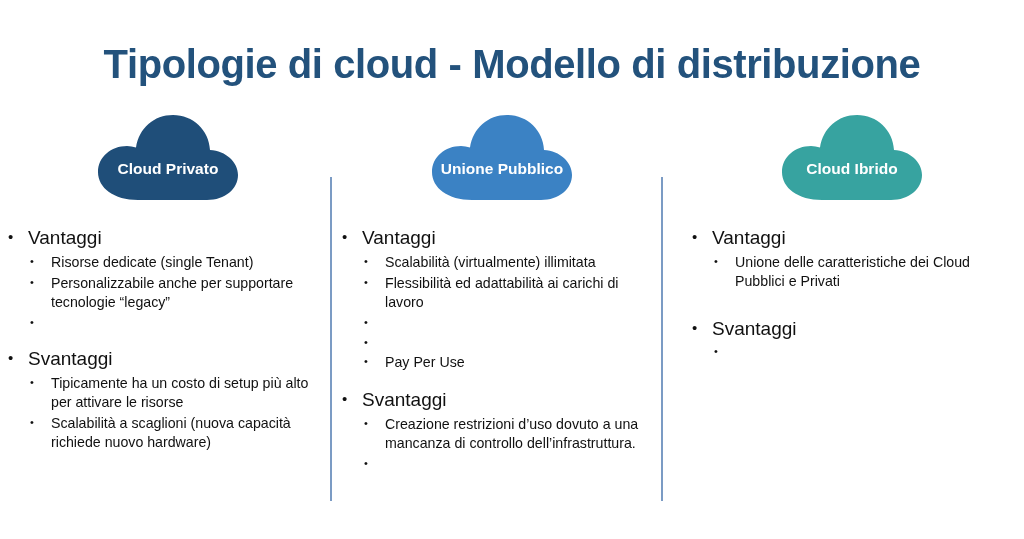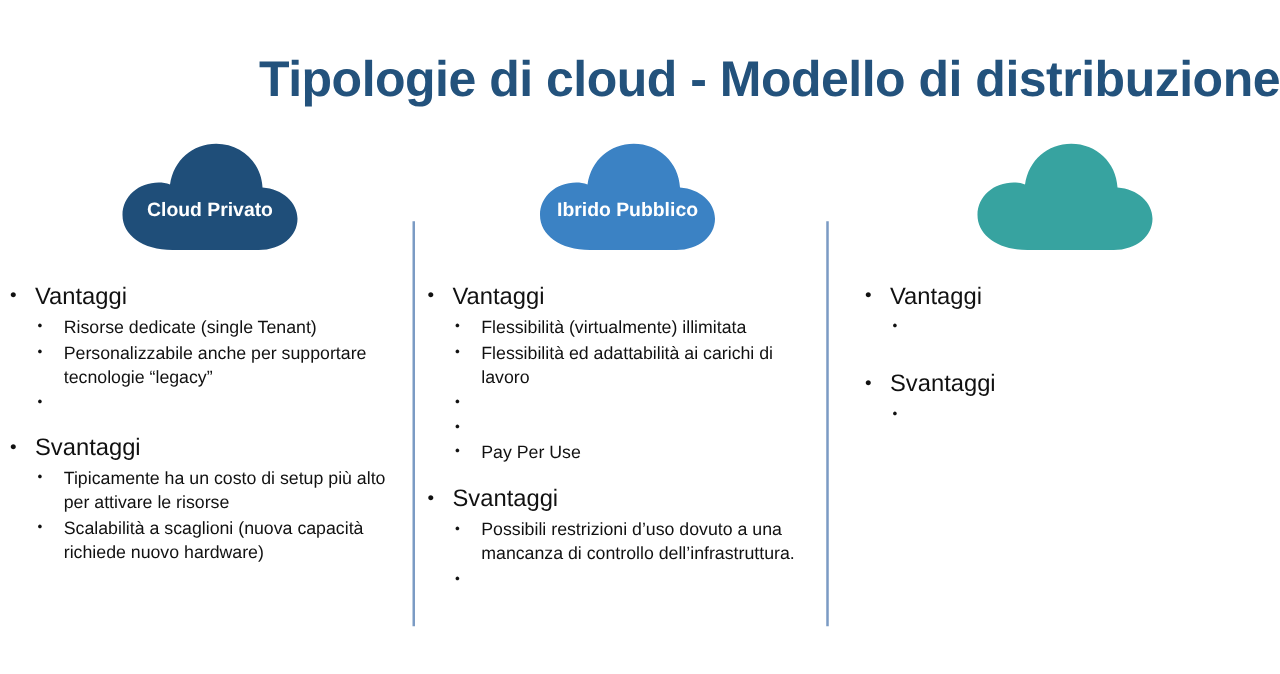--- a/index.html
+++ b/index.html
@@ -15,21 +15,21 @@
     font-family: "Liberation Sans", sans-serif;
     color: #111111;
   }
 
   
   .slide-title {
     position: absolute;
     left: 0;
     top: 42px;
     width: 1024px;
-    text-align: right;
+    text-align: center;
     font-size: 40px;
     font-weight: bold;
     color: #23527c;
     letter-spacing: -0.4px;
     white-space: nowrap;
   }
 
   
   .columns {
     position: absolute;
@@ -204,33 +204,33 @@
 
   <div class="column col-1">
     <div class="cloud-wrap">
       <div class="cloud">
         <svg viewBox="0 0 152 92" xmlns="http://www.w3.org/2000/svg" aria-hidden="true">
           <path d="M46 88 C 22 88 6 76 6 60 C 6 45 19 34 35 34 C 38 34 41 34.5 44 35.5
                    C 47 16 62 3 81 3 C 101 3 117 18 118 38
                    C 134 39 146 50 146 63 C 146 77 133 88 115 88 Z" fill="#3b82c4"></path>
         </svg>
       </div>
-      <div class="cloud-label">Ibrido Pubblico</div>
+      <div class="cloud-label">Unione Pubblico</div>
     </div>
 
     <div class="sections">
       <div class="section">
         <div class="section-head">
           <span class="dot">•</span>
           <span>Vantaggi</span>
         </div>
         <div class="sub-list">
           <div class="sub-item">
             <span class="dot">•</span>
-            <span class="txt">Flessibilità (virtualmente) illimitata</span>
+            <span class="txt">Scalabilità (virtualmente) illimitata</span>
           </div>
           <div class="sub-item">
             <span class="dot">•</span>
             <span class="txt">Flessibilità ed adattabilità ai carichi di lavoro</span>
           </div>
           <div class="sub-item">
             <span class="dot">•</span>
           </div>
           <div class="sub-item">
             <span class="dot">•</span>
@@ -243,50 +243,52 @@
       </div>
 
       <div class="section">
         <div class="section-head">
           <span class="dot">•</span>
           <span>Svantaggi</span>
         </div>
         <div class="sub-list">
           <div class="sub-item">
             <span class="dot">•</span>
-            <span class="txt">Possibili restrizioni d’uso dovuto a una mancanza di controllo dell’infrastruttura.</span>
+            <span class="txt">Creazione restrizioni d’uso dovuto a una mancanza di controllo dell’infrastruttura.</span>
           </div>
           <div class="sub-item">
             <span class="dot">•</span>
           </div>
         </div>
       </div>
     </div>
   </div>
 
   <div class="column col-2">
     <div class="cloud-wrap">
       <div class="cloud">
         <svg viewBox="0 0 152 92" xmlns="http://www.w3.org/2000/svg" aria-hidden="true">
           <path d="M46 88 C 22 88 6 76 6 60 C 6 45 19 34 35 34 C 38 34 41 34.5 44 35.5
                    C 47 16 62 3 81 3 C 101 3 117 18 118 38
                    C 134 39 146 50 146 63 C 146 77 133 88 115 88 Z" fill="#37a3a0"></path>
         </svg>
       </div>
+      <div class="cloud-label">Cloud Ibrido</div>
     </div>
 
     <div class="sections">
       <div class="section">
         <div class="section-head">
           <span class="dot">•</span>
           <span>Vantaggi</span>
         </div>
         <div class="sub-list">
           <div class="sub-item">
             <span class="dot">•</span>
+            <span class="txt">Unione delle caratteristiche dei Cloud Pubblici e Privati</span>
           </div>
         </div>
       </div>
 
       <div class="section" style="margin-top:26px;">
         <div class="section-head">
           <span class="dot">•</span>
           <span>Svantaggi</span>
         </div>
         <div class="sub-list">

